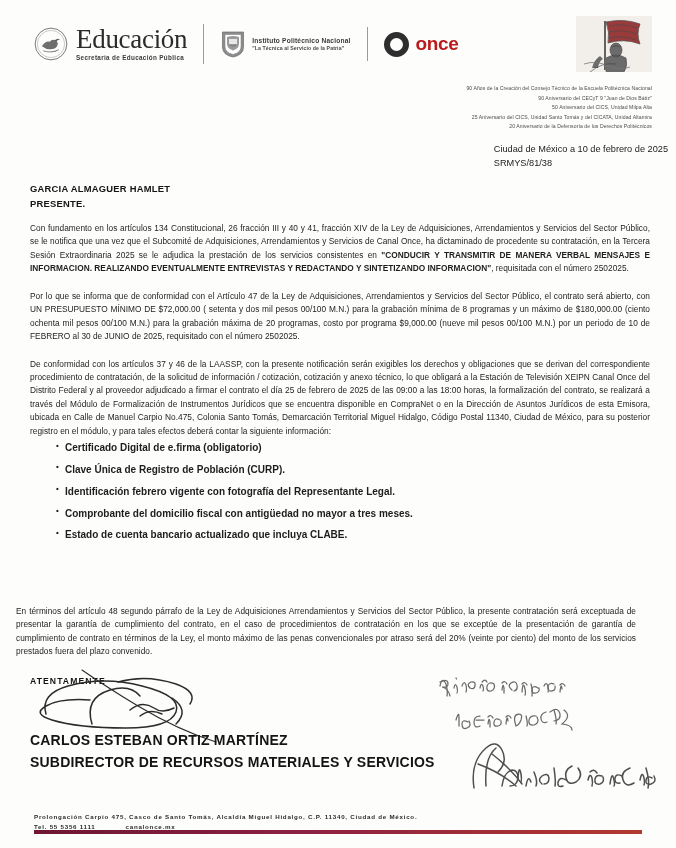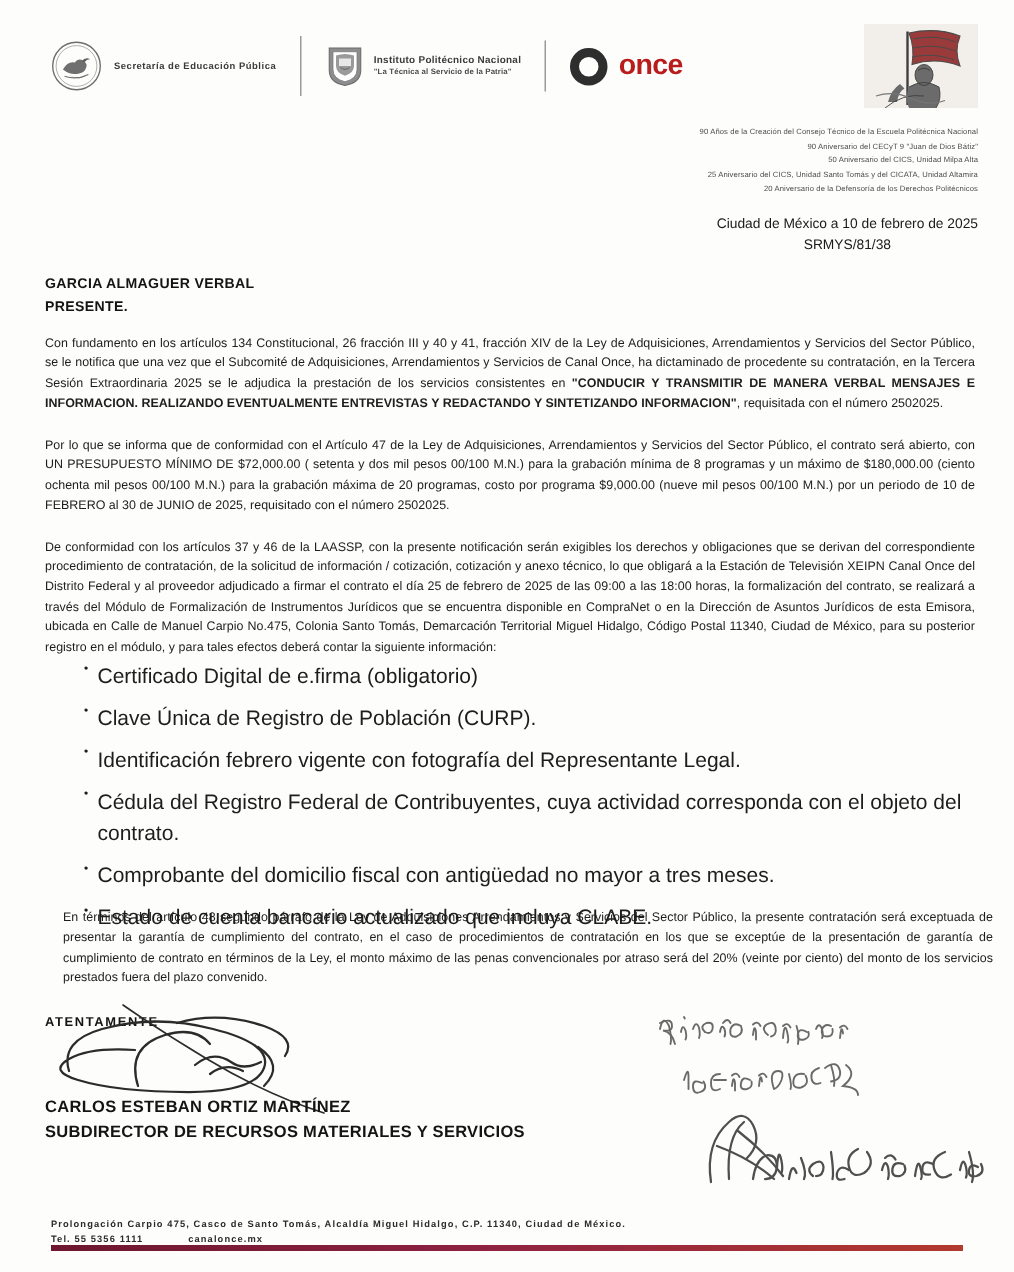--- a/index.html
+++ b/index.html
@@ -115,23 +115,23 @@
     text-align: right;
     font-size: 5.1px;
     line-height: 1.88;
     color: #4c4c4c;
     letter-spacing: 0.08px;
   }
 
   
   .datebox {
     position: absolute;
-    right: 24px;
+    right: 8px;
     top: 142px;
-    text-align: center;
+    text-align: left;
     font-size: 9.2px;
     line-height: 1.55;
     color: #1b1b1b;
   }
 
   
   .addressee {
     position: absolute;
     left: 30px;
     top: 182px;
@@ -159,57 +159,58 @@
   }
   p.para.tight { margin-bottom: 0; }
   .b { font-weight: bold; }
 
   ul.reqs {
     margin: 2px 0 0 0;
     padding: 0 0 0 26px;
     list-style: none;
   }
   ul.reqs li {
-    font-size: 14px;
+    font-size: 10px;
     line-height: 1.53;
     margin-bottom: 6.5px;
     color: #1d1d1d;
     position: relative;
     padding-left: 9px;
+    font-weight: bold;
   }
   ul.reqs li:before {
     content: "•";
     position: absolute;
     left: 0; top: -0.5px;
     font-size: 8px;
     color: #1d1d1d;
   }
 
   .closing {
     position: absolute;
-    left: 42px;
+    left: 16px;
     top: 605px;
     width: 620px;
   }
 
   
   .atentamente {
     position: absolute;
     left: 30px;
     top: 676px;
     font-size: 8.6px;
     font-weight: bold;
     letter-spacing: 1.1px;
     color: #141414;
   }
   .sig-block {
     position: absolute;
     left: 30px;
     top: 730px;
-    font-size: 11px;
+    font-size: 14px;
     font-weight: bold;
     line-height: 1.55;
     letter-spacing: 0.2px;
     color: #141414;
   }
   .sig-scribble {
     position: absolute;
     left: 22px;
     top: 668px;
     width: 330px;
@@ -266,20 +267,21 @@
       <div style="display:flex;align-items:center;">
         <svg class="eagle" viewBox="0 0 60 60">
           <circle cx="30" cy="30" r="28" fill="none" stroke="#6d6d6d" stroke-width="1.6"></circle>
           <circle cx="30" cy="30" r="24" fill="none" stroke="#8b8b8b" stroke-width="0.8"></circle>
           <path d="M14 34 q6-10 14-8 q4-6 10-2 q6 3 3 9 q-2 5-9 6 q-9 2-18-5z" fill="#6f6f6f"></path>
           <path d="M20 40 q10 6 22 1 q-8 7-22-1z" fill="#7d7d7d"></path>
           <path d="M36 24 q5-5 10-2 q-4 0-7 4z" fill="#5f5f5f"></path>
           <path d="M16 42 q14 5 28-2" stroke="#707070" stroke-width="1.4" fill="none"></path>
         </svg>
         <div class="edu-text">
+          <div class="edu-title">Educación</div>
           <div class="edu-sub">Secretaría de Educación Pública</div>
         </div>
       </div>
 
       <div class="sep"></div>
 
       <div style="display:flex;align-items:center;">
         <svg class="ipn-shield" viewBox="0 0 52 56">
           <path d="M5 4 h42 v30 q0 16-21 20 q-21-4-21-20z" fill="#8d8d8d" stroke="#6a6a6a" stroke-width="1.4"></path>
           <path d="M10 9 h32 v24 q0 12-16 16 q-16-4-16-16z" fill="#ffffff" stroke="#787878" stroke-width="1"></path>
@@ -337,37 +339,36 @@
     <div>25 Aniversario del CICS, Unidad Santo Tomás y del CICATA, Unidad Altamira</div>
     <div>20 Aniversario de la Defensoría de los Derechos Politécnicos</div>
   </div>
 
   <div class="datebox">
     <div>Ciudad de México a 10 de febrero de 2025</div>
     <div>SRMYS/81/38</div>
   </div>
 
   <div class="addressee">
-    <div>GARCIA ALMAGUER VERBAL</div>
+    <div>GARCIA ALMAGUER HAMLET</div>
     <div>PRESENTE.</div>
   </div>
 
   <div class="body">
 
     <p class="para"><span>Con fundamento en los artículos 134 Constitucional, 26 fracción III y 40 y 41, fracción XIV de la Ley de Adquisiciones, Arrendamientos y Servicios del Sector Público, se le notifica que una vez que el Subcomité de Adquisiciones, Arrendamientos y Servicios de Canal Once, ha dictaminado de procedente su contratación, en la Tercera Sesión Extraordinaria 2025 se le adjudica la prestación de los servicios consistentes en </span><span class="b">"CONDUCIR Y TRANSMITIR DE MANERA VERBAL MENSAJES E INFORMACION. REALIZANDO EVENTUALMENTE ENTREVISTAS Y REDACTANDO Y SINTETIZANDO INFORMACION"</span><span>, requisitada con el número 2502025.</span></p>
 
     <p class="para">Por lo que se informa que de conformidad con el Artículo 47 de la Ley de Adquisiciones, Arrendamientos y Servicios del Sector Público, el contrato será abierto, con UN PRESUPUESTO MÍNIMO DE $72,000.00 ( setenta y dos mil pesos 00/100 M.N.) para la grabación mínima de 8 programas y un máximo de $180,000.00 (ciento ochenta mil pesos 00/100 M.N.) para la grabación máxima de 20 programas, costo por programa $9,000.00 (nueve mil pesos 00/100 M.N.) por un periodo de 10 de FEBRERO al 30 de JUNIO de 2025, requisitado con el número 2502025.</p>
 
     <p class="para tight">De conformidad con los artículos 37 y 46 de la LAASSP, con la presente notificación serán exigibles los derechos y obligaciones que se derivan del correspondiente procedimiento de contratación, de la solicitud de información / cotización, cotización y anexo técnico, lo que obligará a la Estación de Televisión XEIPN Canal Once del Distrito Federal y al proveedor adjudicado a firmar el contrato el día 25 de febrero de 2025 de las 09:00 a las 18:00 horas, la formalización del contrato, se realizará a través del Módulo de Formalización de Instrumentos Jurídicos que se encuentra disponible en CompraNet o en la Dirección de Asuntos Jurídicos de esta Emisora, ubicada en Calle de Manuel Carpio No.475, Colonia Santo Tomás, Demarcación Territorial Miguel Hidalgo, Código Postal 11340, Ciudad de México, para su posterior registro en el módulo, y para tales efectos deberá contar la siguiente información:</p>
 
     <ul class="reqs">
       <li>Certificado Digital de e.firma (obligatorio)</li>
       <li>Clave Única de Registro de Población (CURP).</li>
       <li>Identificación febrero vigente con fotografía del Representante Legal.</li>
-      <li>Cédula del Registro Federal de Contribuyentes, cuya actividad corresponda con el objeto del contrato.</li>
       <li>Comprobante del domicilio fiscal con antigüedad no mayor a tres meses.</li>
       <li>Estado de cuenta bancario actualizado que incluya CLABE.</li>
     </ul>
   </div>
 
   <div class="closing">
     <p class="para">En términos del artículo 48 segundo párrafo de la Ley de Adquisiciones Arrendamientos y Servicios del Sector Público, la presente contratación será exceptuada de presentar la garantía de cumplimiento del contrato, en el caso de procedimientos de contratación en los que se exceptúe de la presentación de garantía de cumplimiento de contrato en términos de la Ley, el monto máximo de las penas convencionales por atraso será del 20% (veinte por ciento) del monto de los servicios prestados fuera del plazo convenido.</p>
   </div>
 
   <div class="atentamente">ATENTAMENTE</div>

